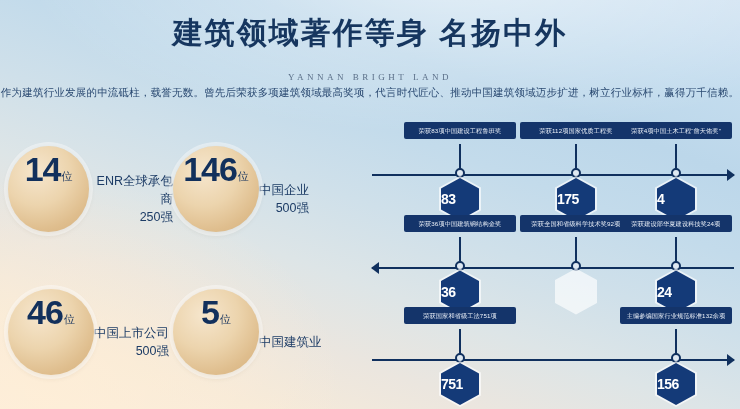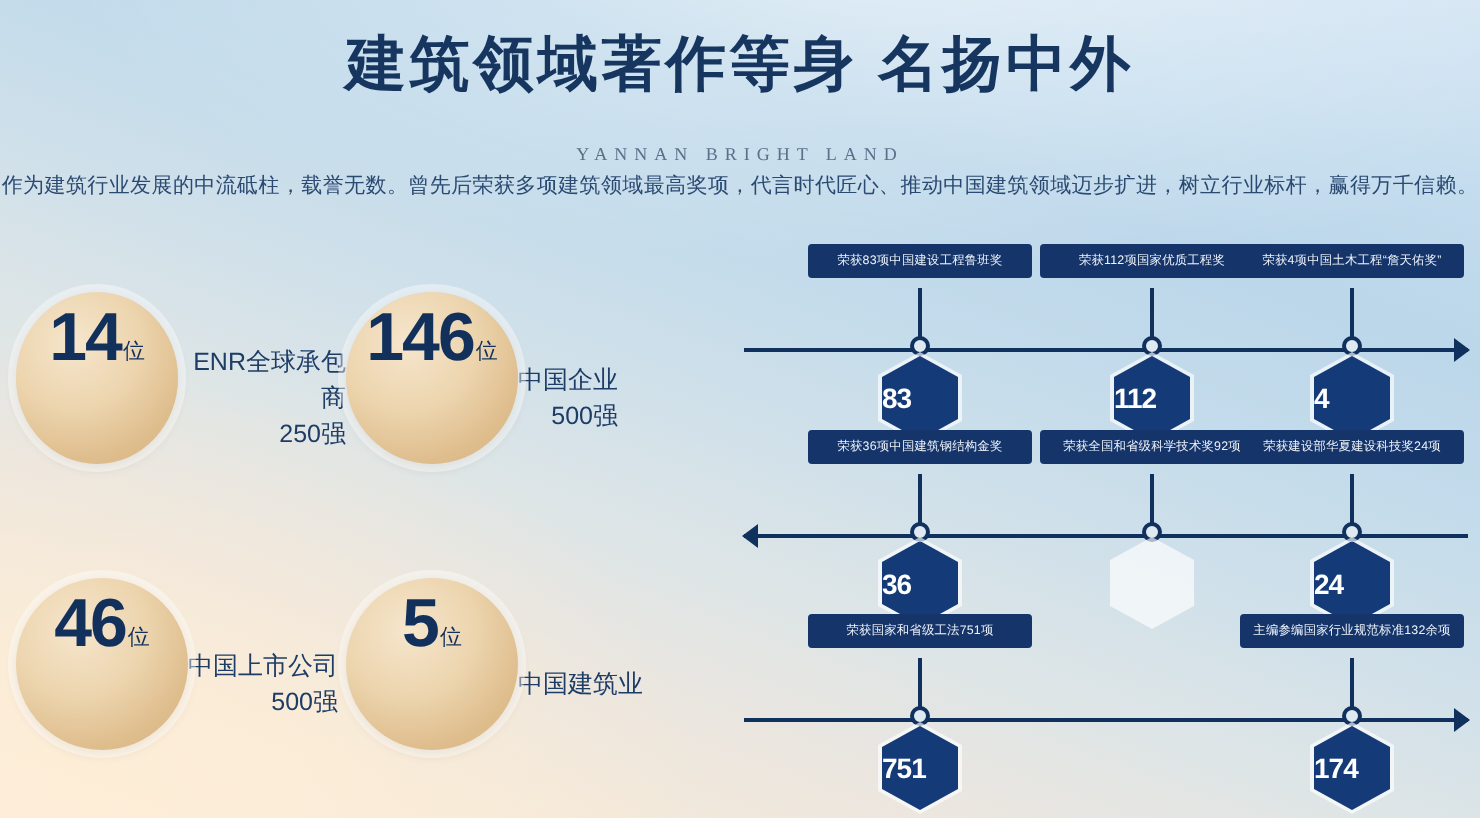--- a/index.html
+++ b/index.html
@@ -215,21 +215,21 @@
           <span class="val">83</span>
         </div>
       </div>
 
       <div class="node n1">
         <div class="tag">荣获112项国家优质工程奖</div>
         <div class="stem"></div>
         <div class="ring"></div>
         <div class="hexouter"></div>
         <div class="hex">
-          <span class="val">112</span>
+          <span class="val">175</span>
         </div>
       </div>
 
       <div class="node n2">
         <div class="tag">荣获4项中国土木工程“詹天佑奖”</div>
         <div class="stem"></div>
         <div class="ring"></div>
         <div class="hexouter"></div>
         <div class="hex">
           <span class="val">4</span>
@@ -283,20 +283,20 @@
         </div>
       </div>
 
 
       <div class="node n2">
         <div class="tag">主编参编国家行业规范标准132余项</div>
         <div class="stem"></div>
         <div class="ring"></div>
         <div class="hexouter"></div>
         <div class="hex">
-          <span class="val">174</span>
+          <span class="val">156</span>
         </div>
       </div>
     </div>
 
   </div>
 
 </div>
 
 </body></html>

